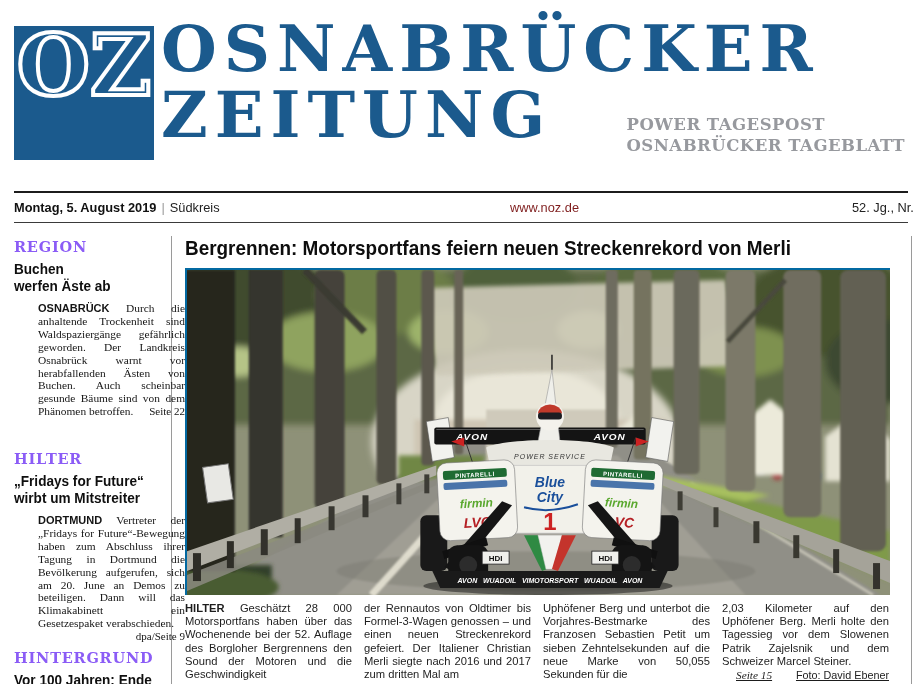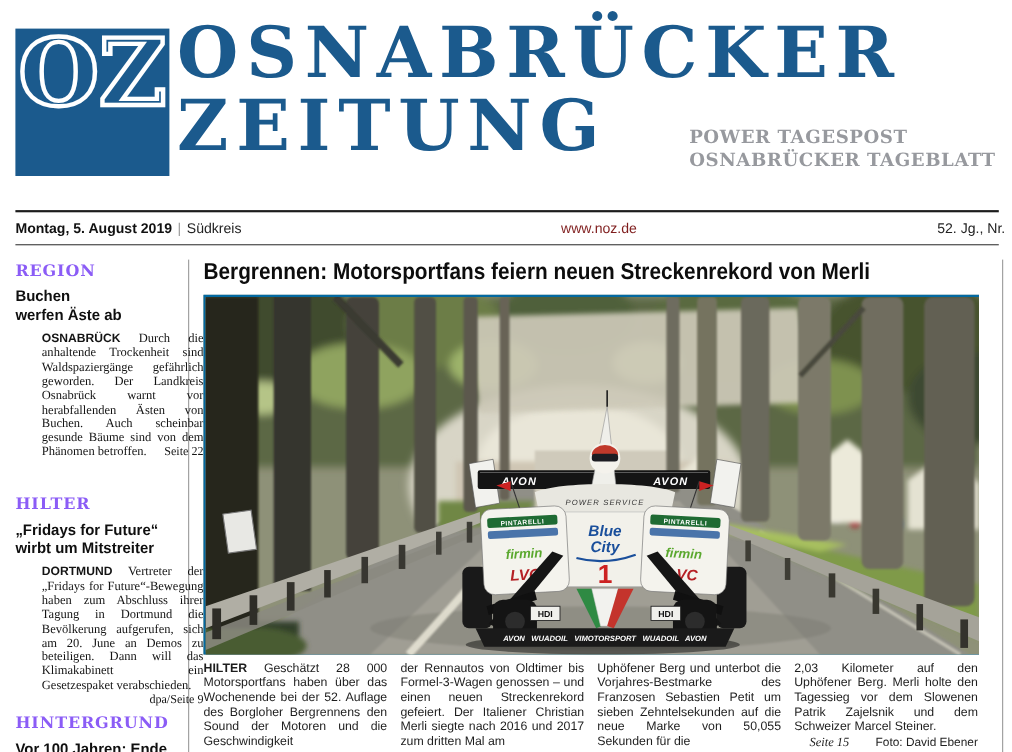--- a/index.html
+++ b/index.html
@@ -84,21 +84,21 @@
     left:185px;top:268px;width:705px;height:327px;
     border:2px solid #0369a1;box-sizing:border-box;background:#8e9178;
   }
   #photo svg{display:block;}
 
   #caption{left:185px;top:602px;width:705px;display:flex;gap:12px;}
   .cap-col{
     width:167px;font-size:11.2px;line-height:13.2px;text-align:justify;color:#1d1d1d;
   }
   .cap-lead{font-weight:bold;margin-top:44px;}
-  .cap-refs{display:flex;justify-content:space-between;align-items:center;padding-left:14px;margin-top:1px;}
+  .cap-refs{display:flex;justify-content:space-between;align-items:center;padding-left:14px;margin-top:1px;text-decoration:underline;}
   .cap-seite{font-family:"Liberation Serif",serif;font-style:italic;font-size:11.3px;}
   .cap-credit{font-size:10.8px;color:#222;}
 
   svg text{font-family:"Liberation Sans",sans-serif;}
   .pre{white-space:pre;}
 </style>
 </head>
 <body>
 
 <div class="abs" id="logo-box">

